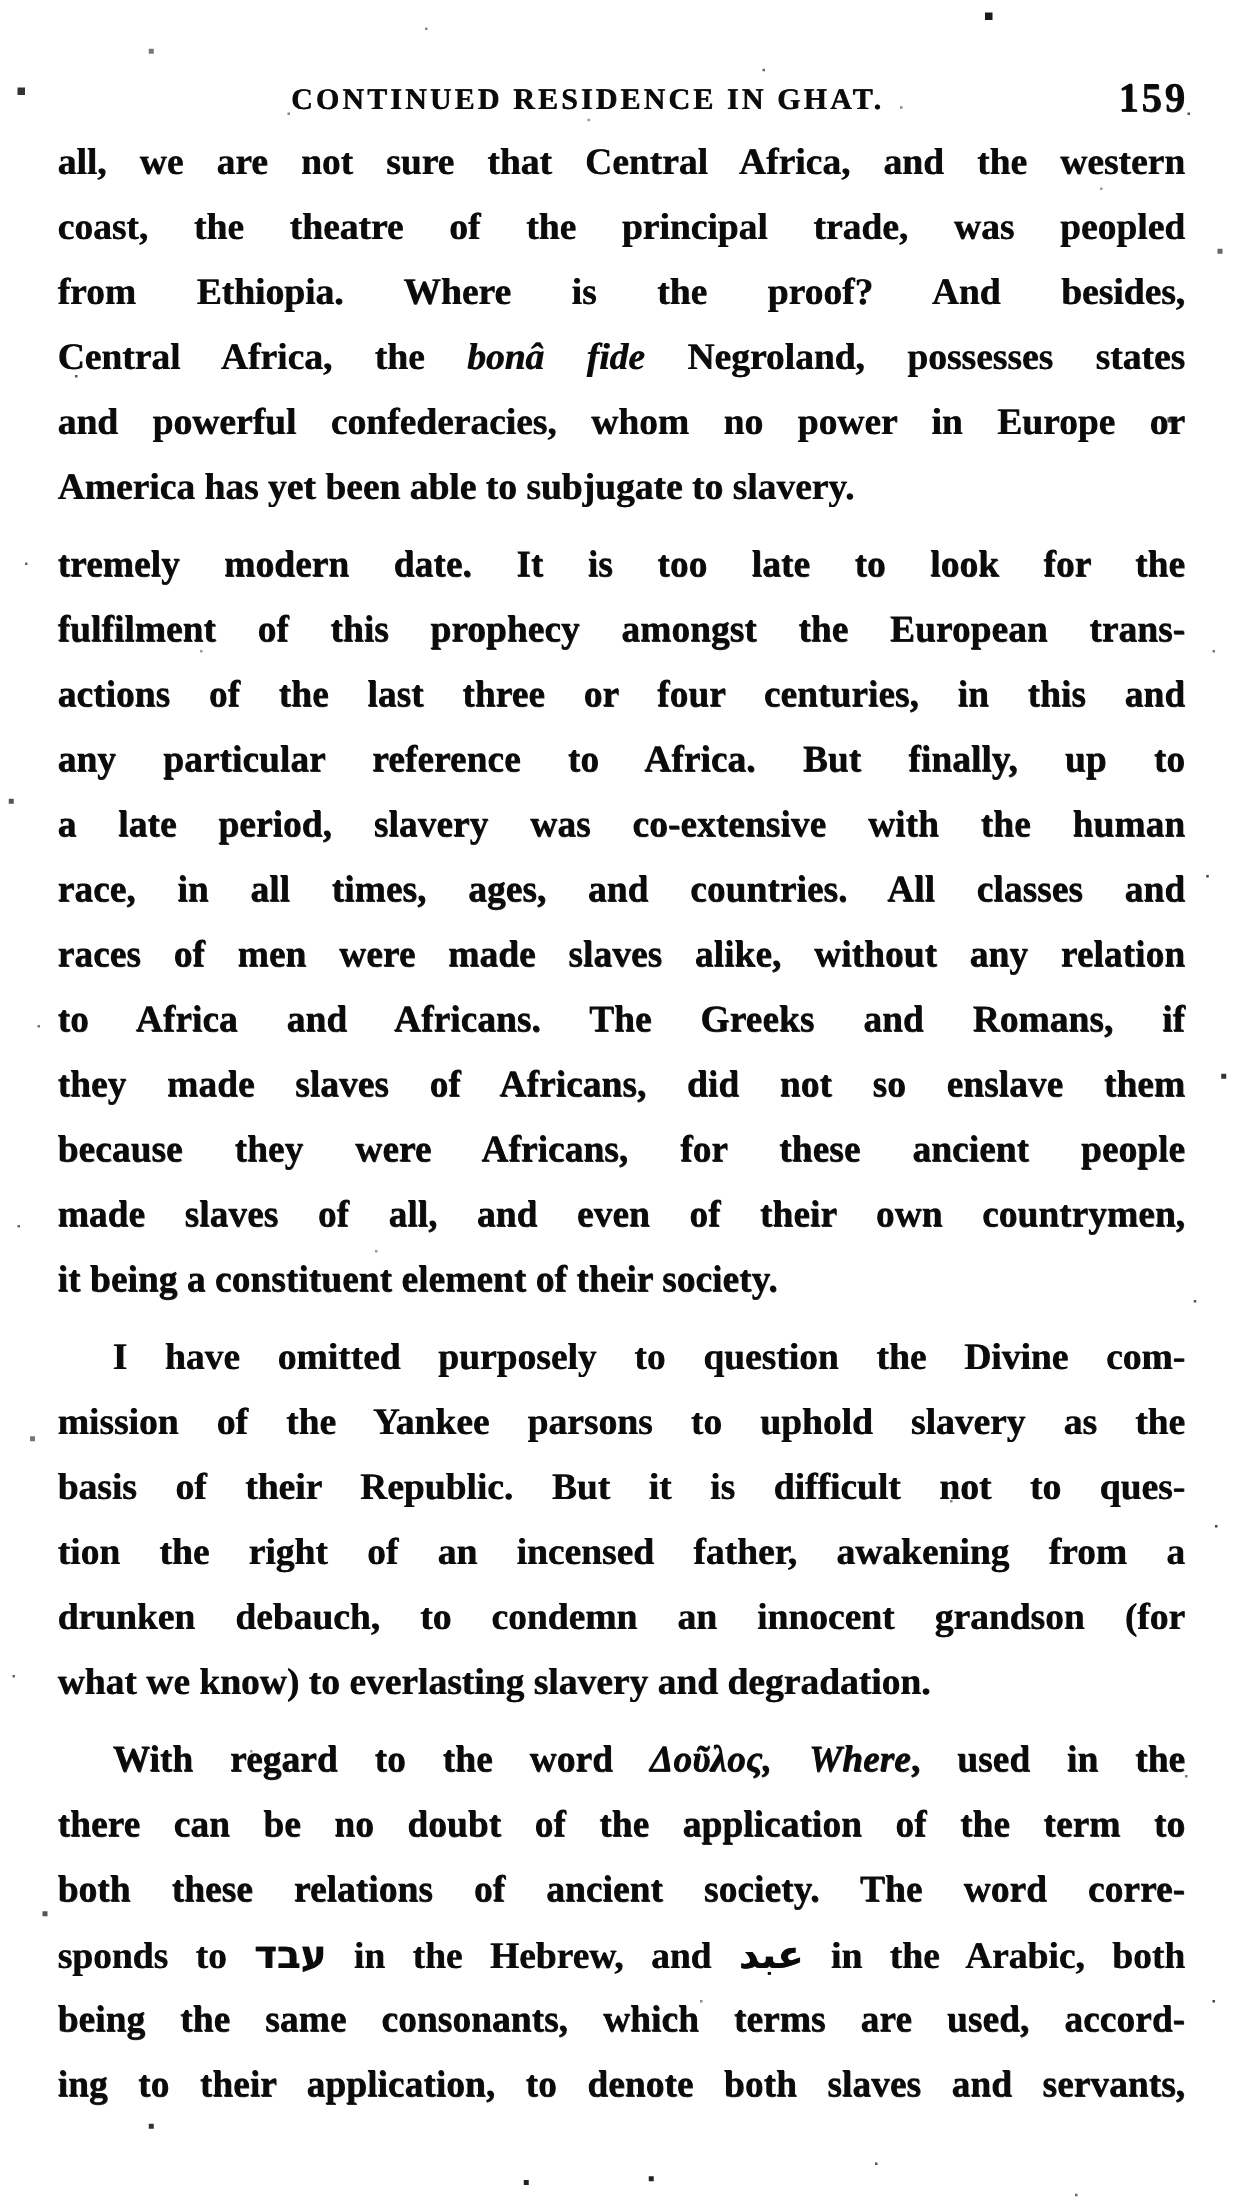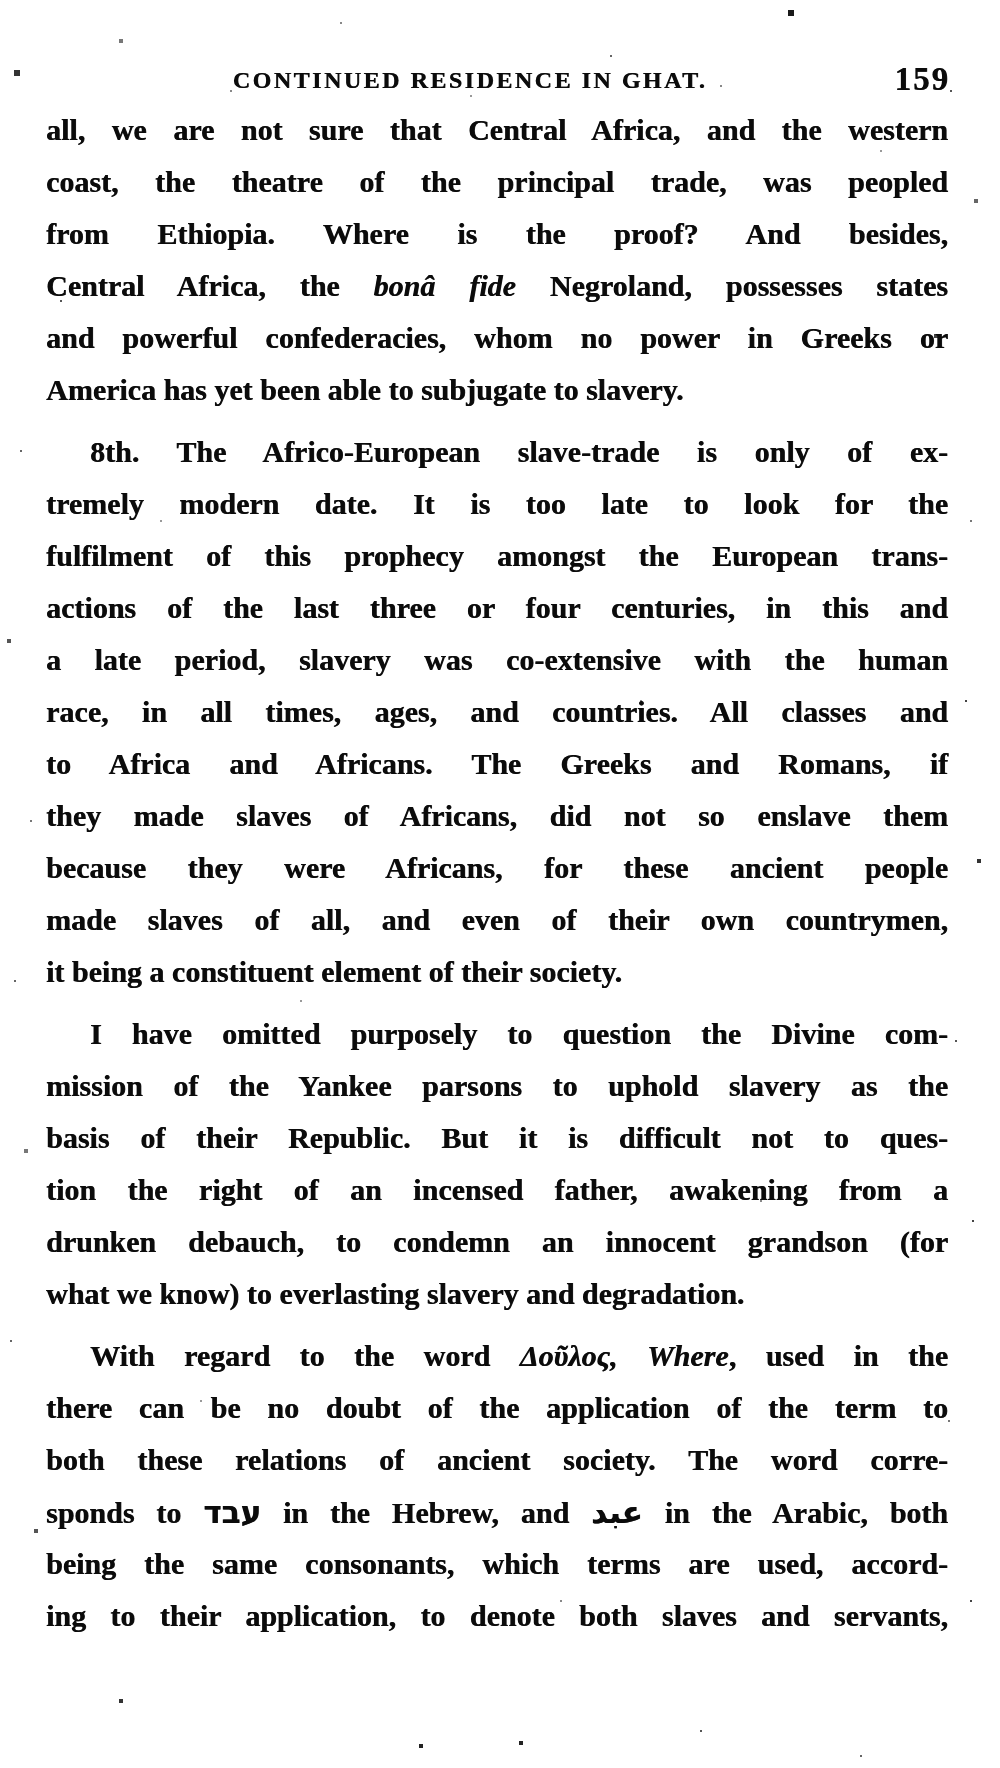--- a/index.html
+++ b/index.html
@@ -132,30 +132,31 @@
     <div class="running-title ink">CONTINUED RESIDENCE IN GHAT.</div>
     <div class="page-number ink">159</div>
   </div>
 
   <div class="page-body ink">
       <div class="paragraph">
         <div class="line"><span>all, we are not sure that Central Africa, and the western</span></div>
         <div class="line"><span>coast, the theatre of the principal trade, was peopled</span></div>
         <div class="line"><span>from Ethiopia. Where is the proof? And besides,</span></div>
         <div class="line"><span>Central Africa, the </span><i>bonâ fide</i><span> Negroland, possesses states</span></div>
-        <div class="line"><span>and powerful confederacies, whom no power in Greeks or</span></div>
+        <div class="line"><span>and powerful confederacies, whom no power in Europe or</span></div>
         <div class="line para-end"><span>America has yet been able to subjugate to slavery.</span></div>
       </div>
       <div class="paragraph">
-        <div class="line indent"><span>8th. The Africo-European slave-trade is only of ex-</span></div>
         <div class="line"><span>tremely modern date. It is too late to look for the</span></div>
         <div class="line"><span>fulfilment of this prophecy amongst the European trans-</span></div>
         <div class="line"><span>actions of the last three or four centuries, in this and</span></div>
+        <div class="line"><span>any particular reference to Africa. But finally, up to</span></div>
         <div class="line"><span>a late period, slavery was co-extensive with the human</span></div>
         <div class="line"><span>race, in all times, ages, and countries. All classes and</span></div>
+        <div class="line"><span>races of men were made slaves alike, without any relation</span></div>
         <div class="line"><span>to Africa and Africans. The Greeks and Romans, if</span></div>
         <div class="line"><span>they made slaves of Africans, did not so enslave them</span></div>
         <div class="line"><span>because they were Africans, for these ancient people</span></div>
         <div class="line"><span>made slaves of all, and even of their own countrymen,</span></div>
         <div class="line para-end"><span>it being a constituent element of their society.</span></div>
       </div>
       <div class="paragraph">
         <div class="line indent"><span>I have omitted purposely to question the Divine com-</span></div>
         <div class="line"><span>mission of the Yankee parsons to uphold slavery as the</span></div>
         <div class="line"><span>basis of their Republic. But it is difficult not to ques-</span></div>

